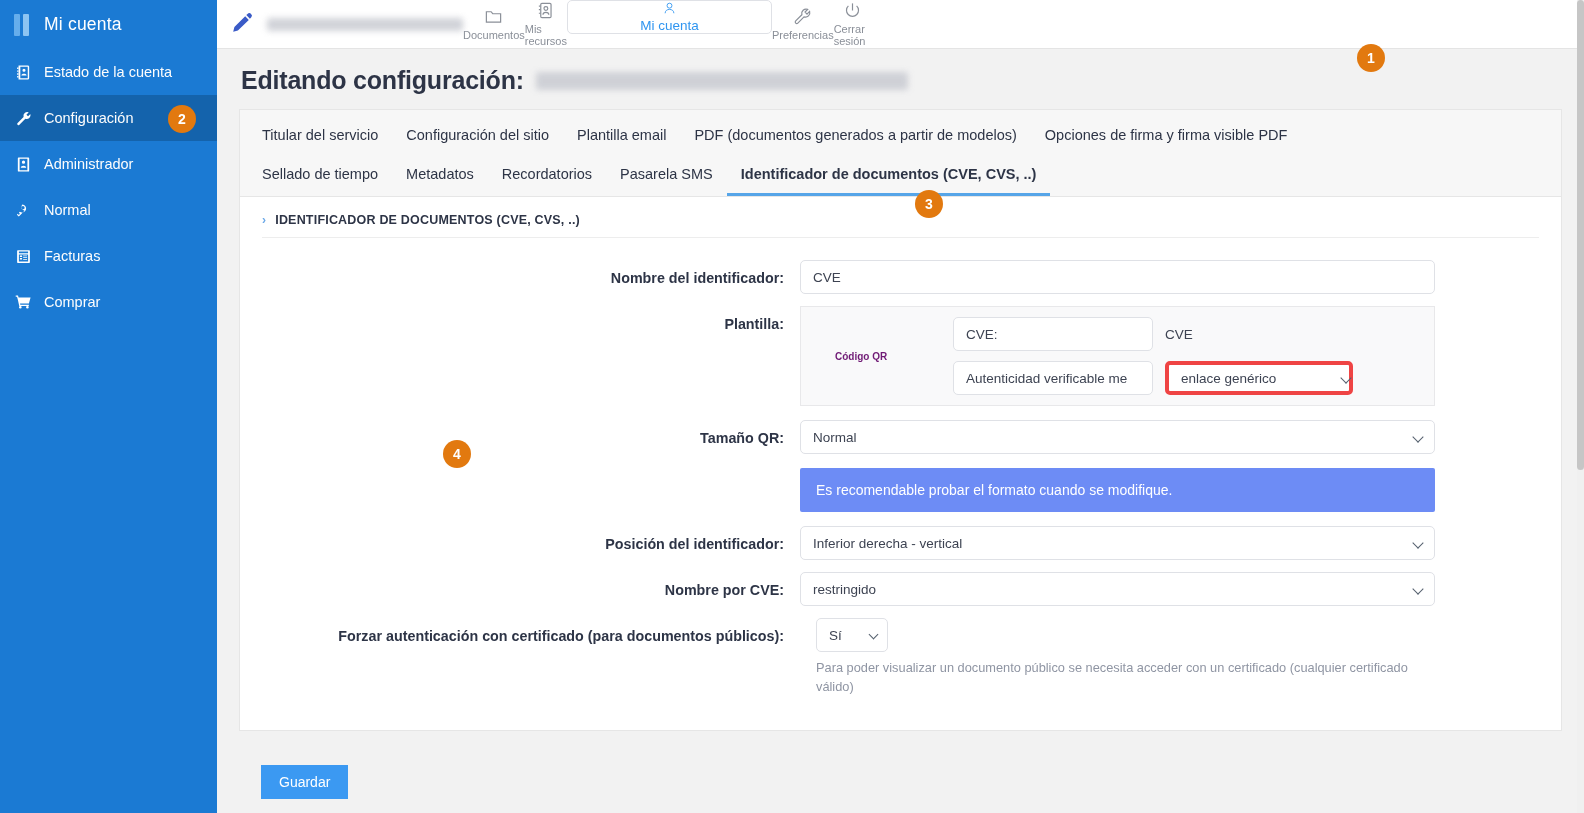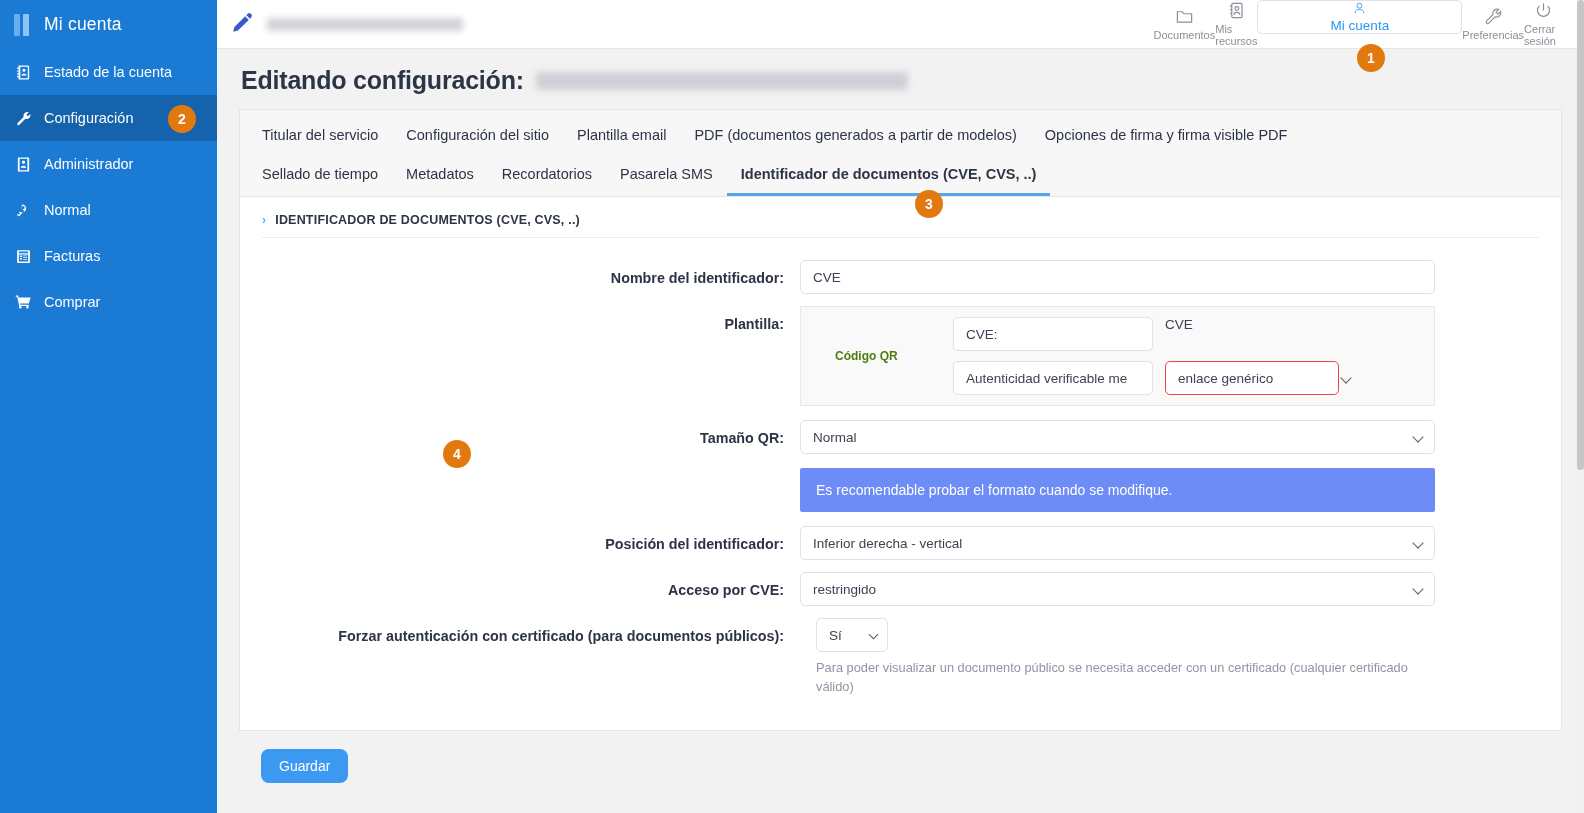--- a/index.html
+++ b/index.html
@@ -75,21 +75,20 @@
     position: relative;
   }
 
   
   .topbar {
     height: 49px;
     background: #ffffff;
     border-bottom: 1px solid #e4e4e4;
     display: flex;
     align-items: center;
-    justify-content: space-between;
     flex: 0 0 49px;
     padding-left: 14px;
   }
   .topbar-left { display: flex; align-items: center; gap: 12px; }
   .pen-icon svg { width: 24px; height: 24px; }
   .redacted {
     display: inline-block;
     height: 13px;
     background: #c9cbd2;
     border-radius: 2px;
@@ -258,45 +257,45 @@
     border: 1px solid #e8e8ea;
     padding: 10px 12px;
     display: flex;
     align-items: center;
     gap: 0;
     width: 100%;
   }
   .pl-left {
     width: 140px;
     flex: 0 0 140px;
-    font-size: 12px;
+    font-size: 10px;
     font-weight: bold;
-    color: #4d7c0f;
+    color: #701a75;
     padding-left: 22px;
   }
   .pl-right { flex: 1 1 auto; }
-  .pl-line { display: flex; gap: 12px; margin-bottom: 10px; }
+  .pl-line { display: flex; align-items: center; gap: 12px; margin-bottom: 10px; }
   .pl-line:last-child { margin-bottom: 0; }
   .pl-inp {
     width: 200px;
     height: 34px;
     border: 1px solid #dfe1e6;
     border-radius: 5px;
     padding: 0 12px;
     font-size: 13.5px;
     color: #3d4352;
     background: #fff;
     font-family: "Liberation Sans", sans-serif;
     outline: none;
   }
   .pl-static { font-size: 13.5px; color: #3d4352; }
   .pl-sel {
-    width: 174px;
+    width: 188px;
     height: 34px;
-    border: 1px solid #ef4444;
+    border: 4px solid #ef4444;
     border-radius: 5px;
     padding: 0 12px;
     font-size: 13.5px;
     color: #3d4352;
     background: #fff;
     appearance: none;
     font-family: "Liberation Sans", sans-serif;
     outline: none;
   }
 
@@ -326,25 +325,26 @@
     border-bottom: 1.6px solid #55606e;
     transform: rotate(45deg);
     pointer-events: none;
   }
 
   .save-row { padding: 18px 0 0 22px; }
   .btn-save {
     background: #3b99f2;
     color: #fff;
     border: none;
-    border-radius: 8px;
+    border-radius: 0;
     font-size: 14px;
     padding: 9px 18px;
     cursor: pointer;
     font-family: "Liberation Sans", sans-serif;
+    margin-top: 16px;
   }
 
   
   .marker {
     position: absolute;
     width: 28px; height: 28px;
     border-radius: 50%;
     background: #e2790f;
     color: #fff;
     font-size: 14px;
@@ -583,21 +583,21 @@
             <div class="fctl">
               <div class="selwrap">
                 <select class="sel">
                   <option>Inferior derecha - vertical</option>
                 </select>
               </div>
             </div>
           </div>
 
           <div class="frow">
-            <div class="flabel">Acceso por CVE:</div>
+            <div class="flabel">Nombre por CVE:</div>
             <div class="fctl">
               <div class="selwrap">
                 <select class="sel">
                   <option>restringido</option>
                 </select>
               </div>
             </div>
           </div>
 
           <div class="frow" style="margin-top:4px;gap:16px;">

